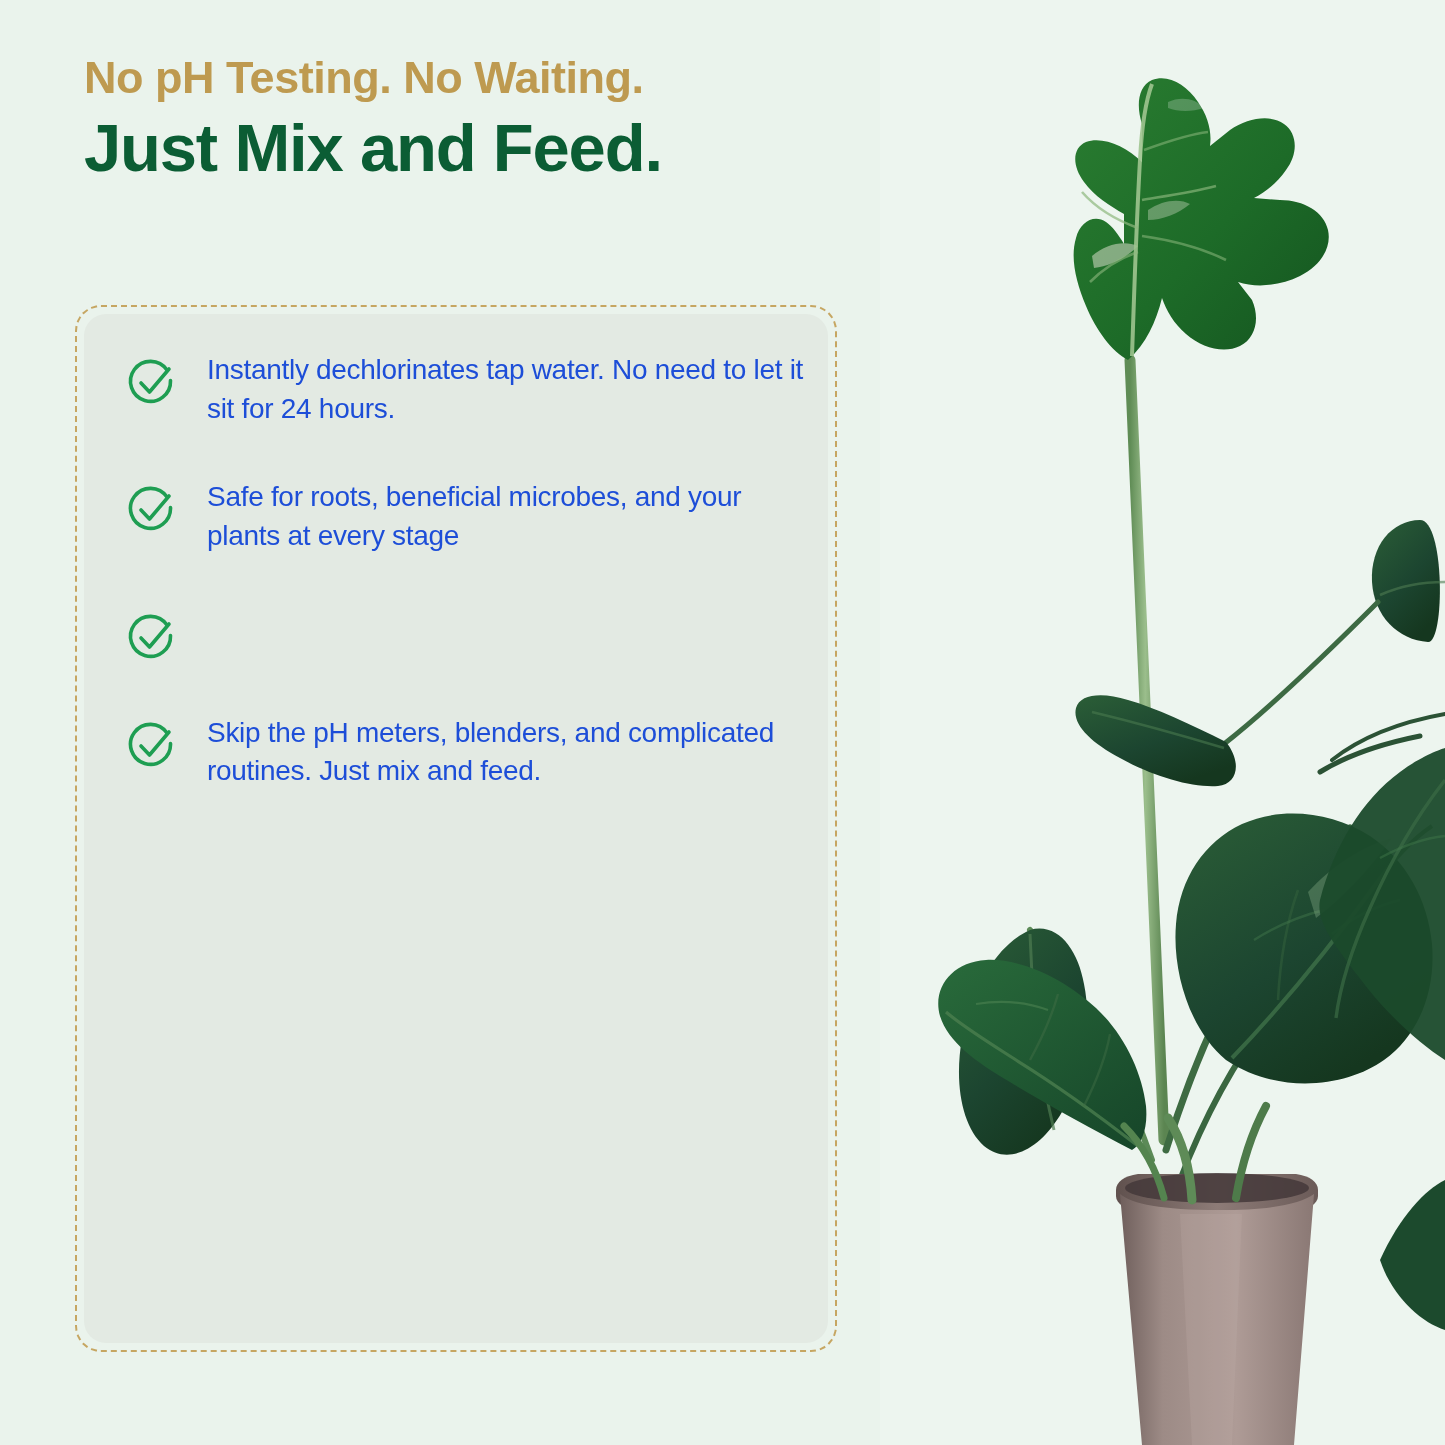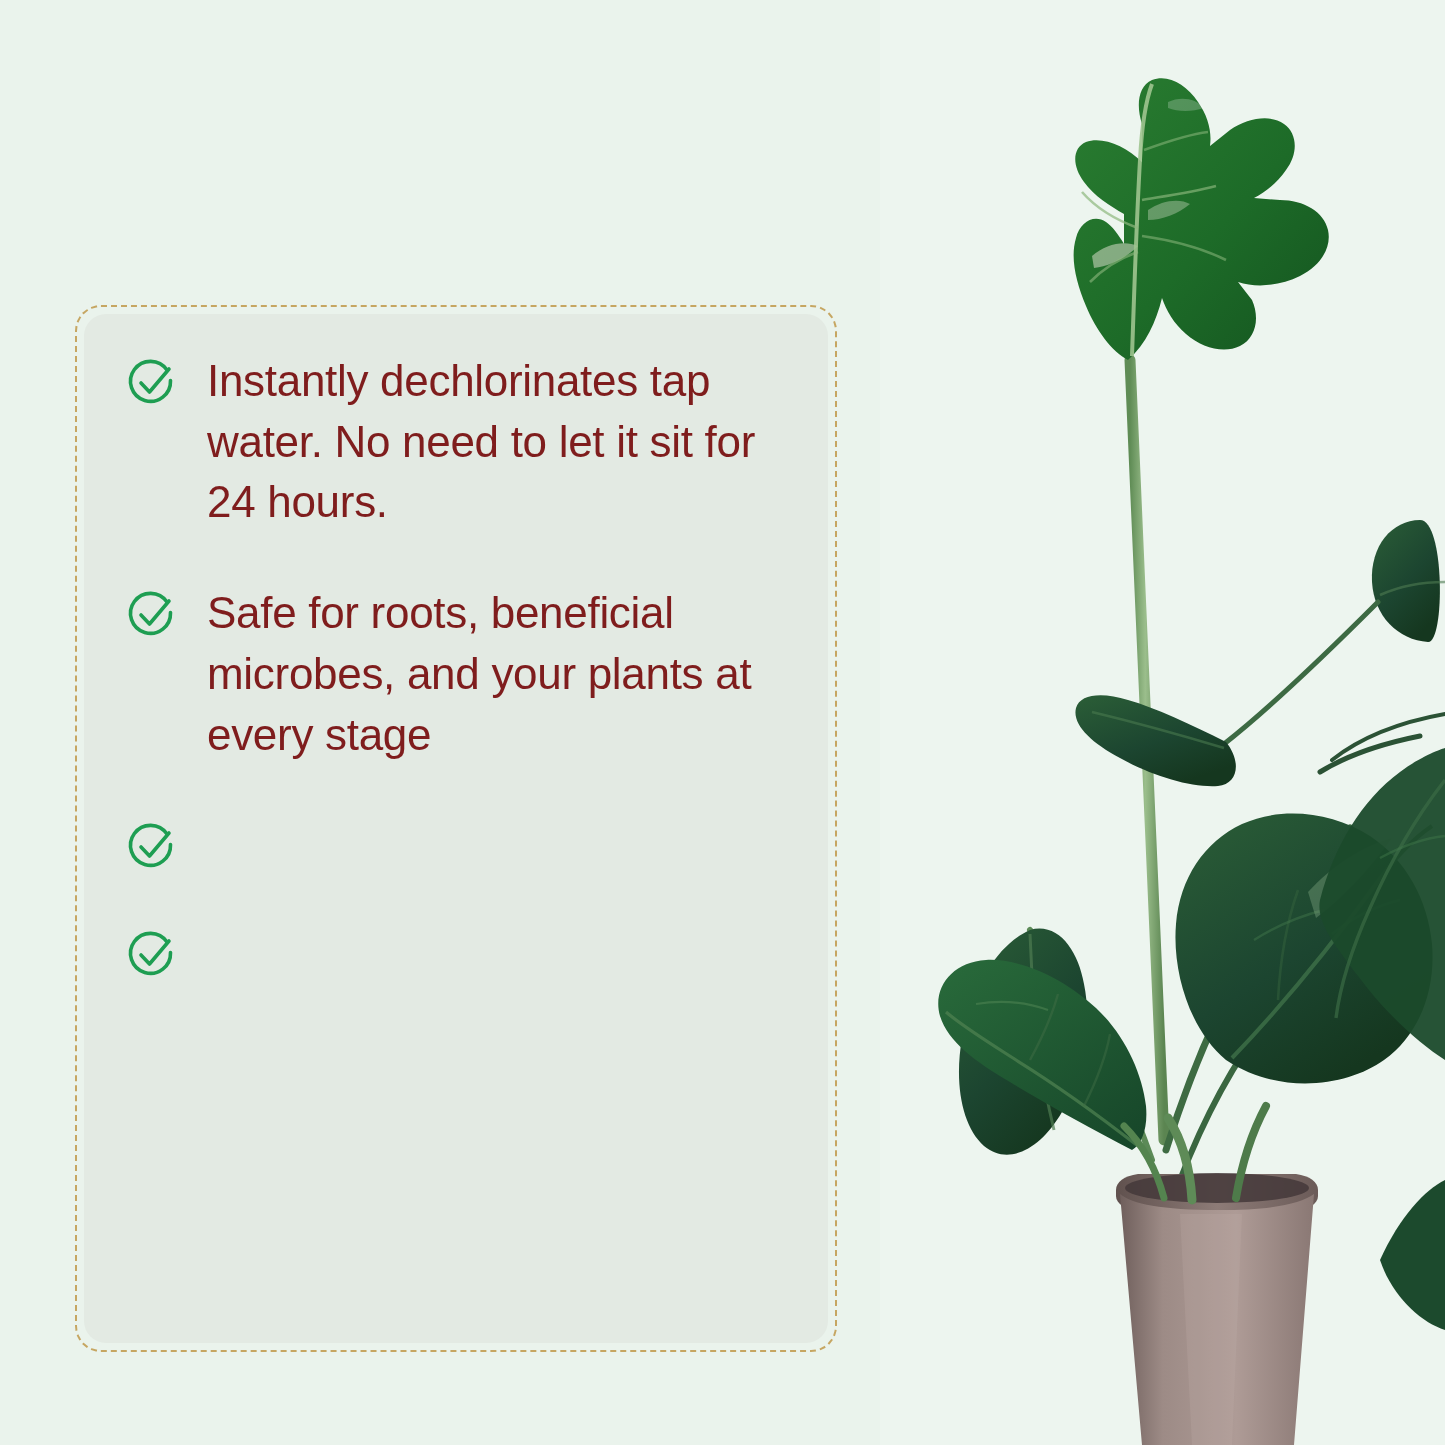--- a/index.html
+++ b/index.html
@@ -81,23 +81,23 @@
   .check-icon {
     flex: 0 0 auto;
     width: 52px;
     height: 52px;
     margin-top: 6px;
     margin-right: 30px;
   }
   .check-icon svg { display: block; width: 52px; height: 52px; }
 
   .benefit-text {
-    font-size: 44px;
+    font-size: 28px;
     line-height: 1.38;
-    color: #7f1d1d;
+    color: #1d4ed8;
     letter-spacing: -0.3px;
     max-width: 600px;
   }
 
   
   .photo {
     position: absolute;
     left: 880px;
     top: 0;
     width: 565px;
@@ -105,20 +105,24 @@
     overflow: hidden;
     background: #EDF5EF;
   }
   .photo svg { display: block; width: 100%; height: 100%; }
 </style>
 </head>
 <body>
 
 <div id="page">
 
+  <div class="headline-block">
+    <div class="headline-kicker">No pH Testing. No Waiting.</div>
+    <div class="headline-main">Just Mix and Feed.</div>
+  </div>
 
   <div class="benefits-card">
     <div class="benefits-panel"></div>
     <div class="benefits-list">
 
       <div class="benefit-item">
         <span class="check-icon">
           <svg viewBox="0 0 52 52">
             <path d="M42 13 A20 20 0 1 0 45.5 23.5" fill="none" stroke="#1E9E52" stroke-width="3.6" stroke-linecap="round"></path>
             <path d="M16 26 L24.5 35 L44 12" fill="none" stroke="#1E9E52" stroke-width="3.6" stroke-linecap="round" stroke-linejoin="round"></path>
@@ -147,20 +151,21 @@
         </span>
       </div>
 
       <div class="benefit-item">
         <span class="check-icon">
           <svg viewBox="0 0 52 52">
             <path d="M42 13 A20 20 0 1 0 45.5 23.5" fill="none" stroke="#1E9E52" stroke-width="3.6" stroke-linecap="round"></path>
             <path d="M16 26 L24.5 35 L44 12" fill="none" stroke="#1E9E52" stroke-width="3.6" stroke-linecap="round" stroke-linejoin="round"></path>
           </svg>
         </span>
+        <span class="benefit-text">Skip the pH meters, blenders, and complicated routines. Just mix and feed.</span>
       </div>
 
     </div>
   </div>
 
   <div class="photo">
     <svg viewBox="0 0 565 1445" preserveAspectRatio="xMidYMid slice">
       <defs>
         <linearGradient id="leafTop" x1="0" y1="0" x2="1" y2="1">
           <stop offset="0%" stop-color="#2A7D31"></stop>

